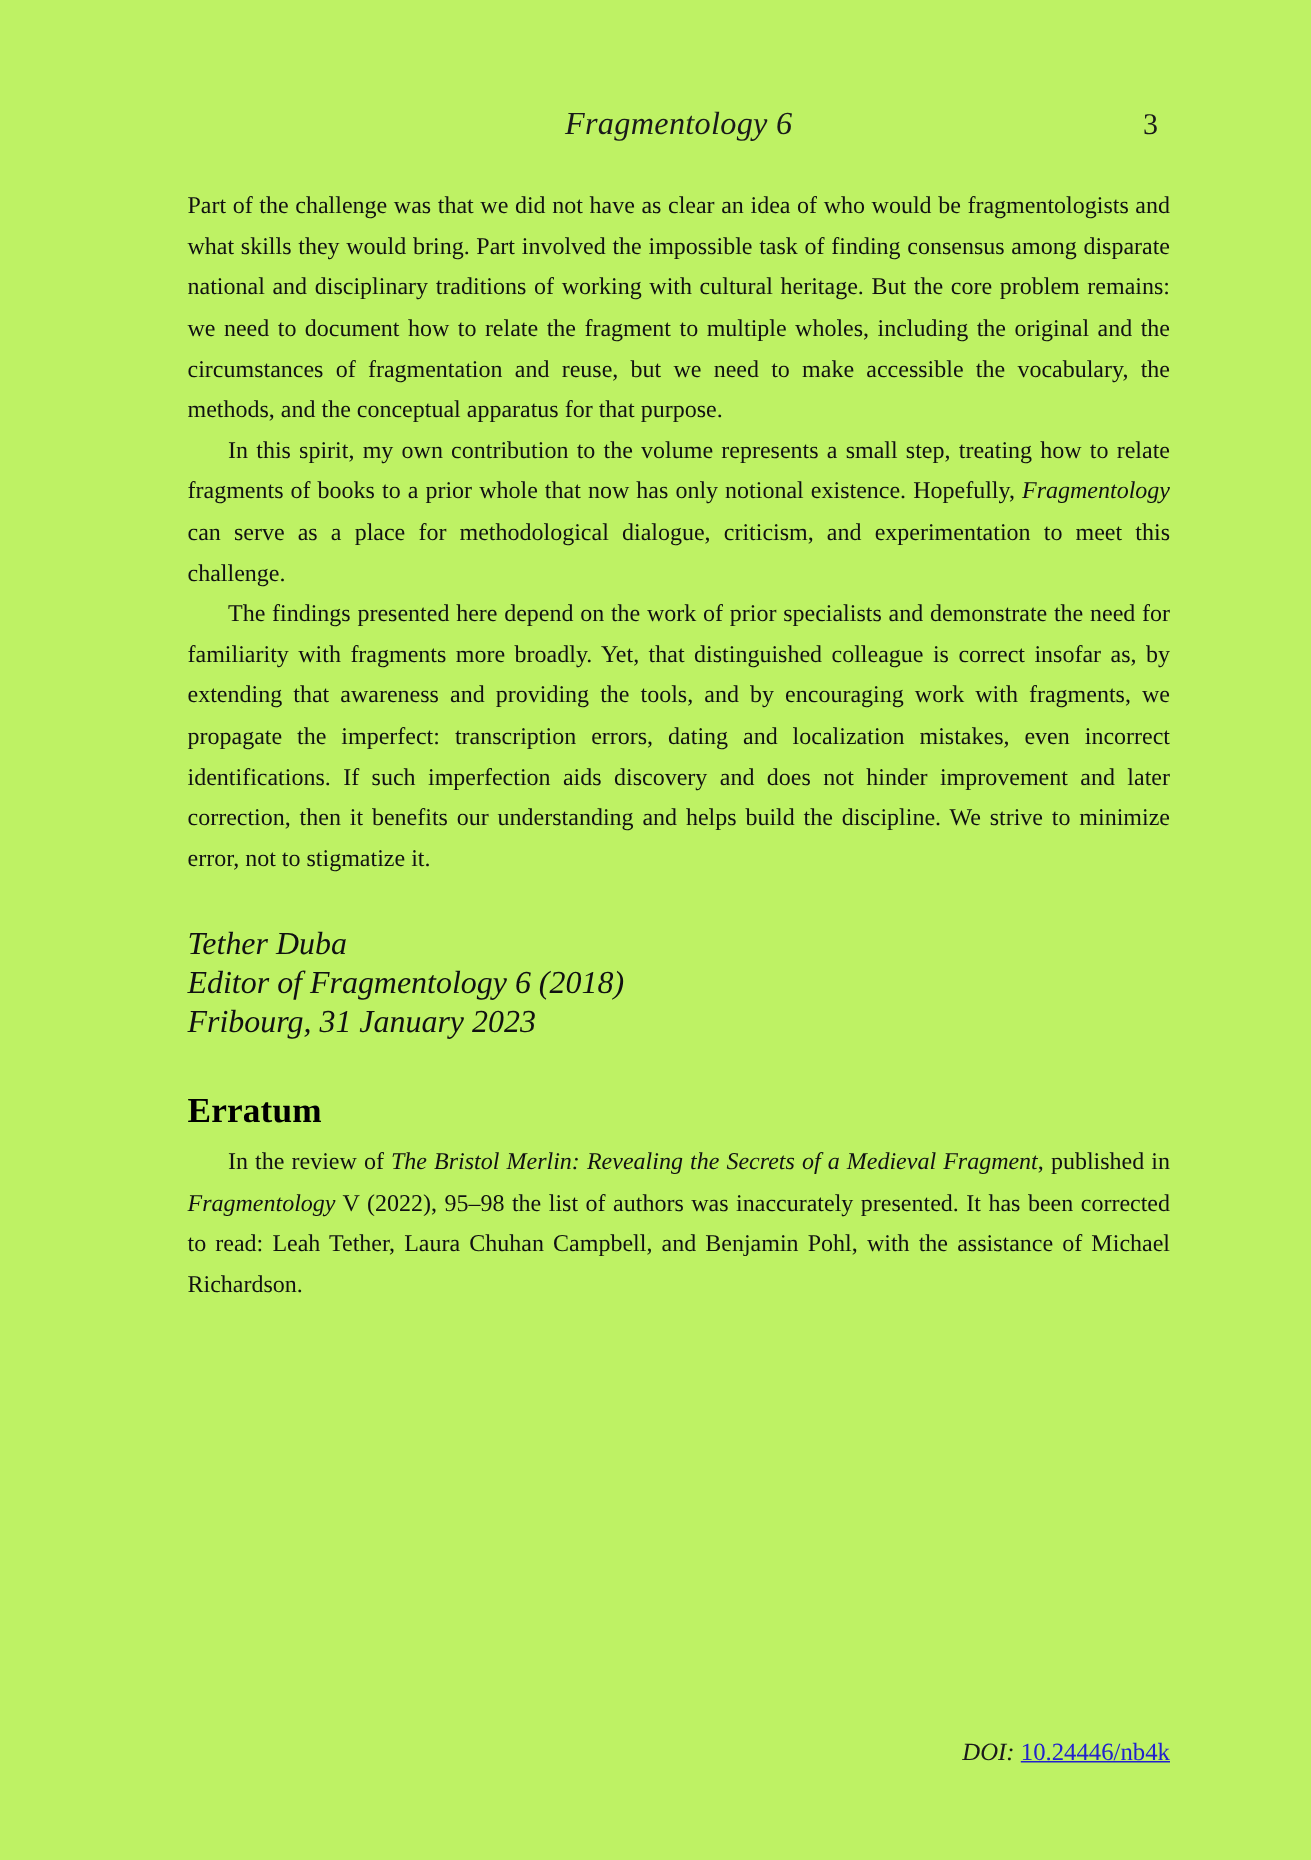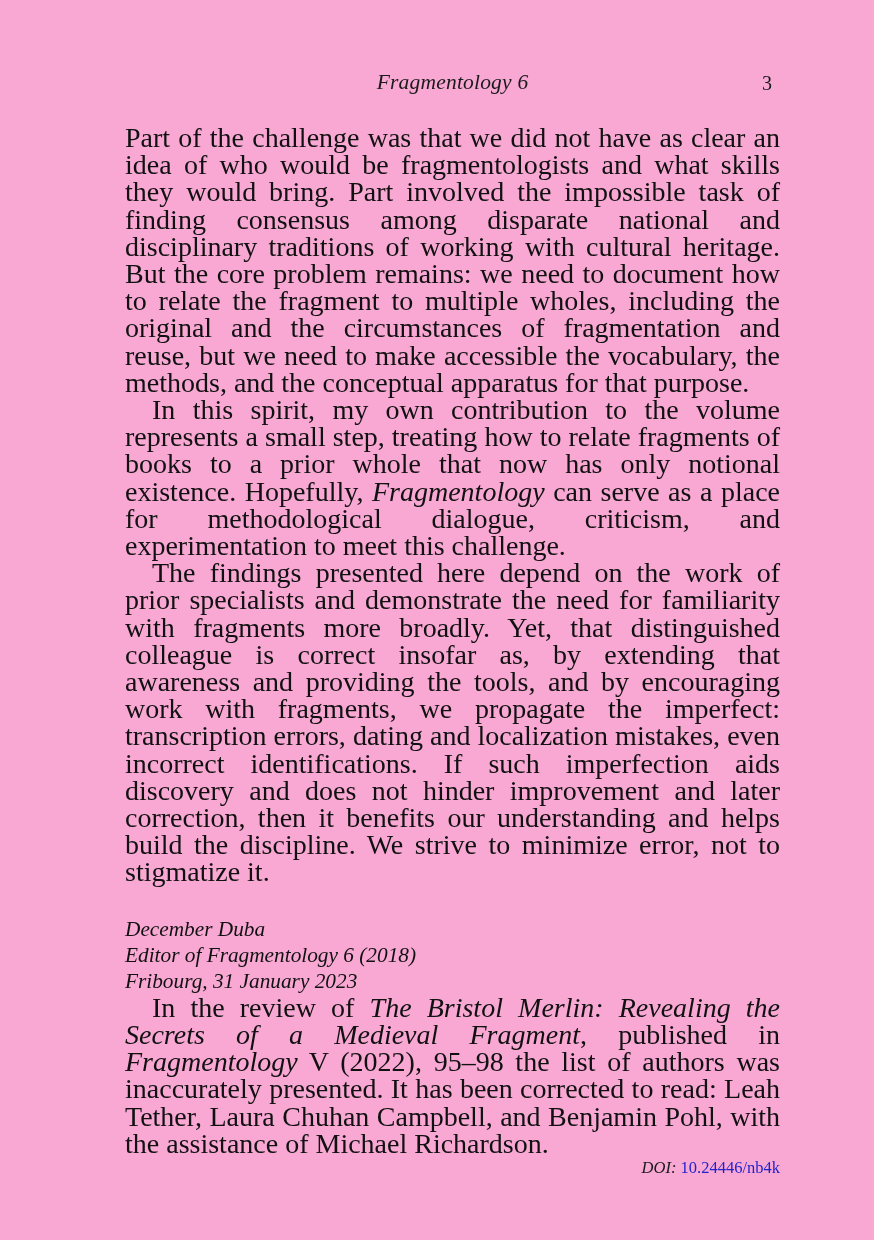--- a/index.html
+++ b/index.html
@@ -5,21 +5,21 @@
   html, body {
     margin: 0;
     padding: 0;
     background: #ffffff;
   }
   .page {
     position: relative;
     width: 874px;
     height: 1240px;
     margin: 0 auto;
-    background: #f9a8d4;
+    background: #bef264;
     color: #111111;
     font-family: "Liberation Serif", "DejaVu Serif", serif;
     overflow: hidden;
   }
 
   
   .running-head {
     position: absolute;
     left: 125px;
     top: 70px;
@@ -47,21 +47,21 @@
   
   .textblock {
     position: absolute;
     left: 125px;
     top: 124px;
     width: 655px;
   }
 
   p.body {
     margin: 0;
-    font-size: 28px;
+    font-size: 16px;
     line-height: 27.2px;
     text-align: justify;
     text-justify: inter-word;
     color: #111111;
     hyphens: manual;
   }
   p.body.indent {
     text-indent: 27px;
   }
   p.body .it { font-style: italic; }
@@ -94,20 +94,21 @@
     width: 655px;
     text-align: right;
     font-size: 16.5px;
     color: #1a1a1a;
   }
   .doi-footer .doi-label {
     font-style: italic;
   }
   .doi-footer .doi-link {
     color: #2222cc;
+    text-decoration: underline;
     cursor: pointer;
     margin-top: 20px;
   }
 </style>
 </head>
 <body>
 
 <div class="page">
 
   <div class="running-head">
@@ -117,25 +118,26 @@
 
   <div class="textblock">
 
     <p class="body">Part of the challenge was that we did not have as clear an idea of who would be fragmentologists and what skills they would bring. Part involved the impossible task of finding consensus among disparate national and disciplinary traditions of working with cultural heritage. But the core problem remains: we need to document how to relate the fragment to multiple wholes, including the original and the circumstances of fragmentation and reuse, but we need to make accessible the vocabulary, the methods, and the conceptual apparatus for that purpose.</p>
 
     <p class="body indent"><span>In this spirit, my own contribution to the volume represents a small step, treating how to relate fragments of books to a prior whole that now has only notional existence. Hopefully, </span><span class="it">Fragmentology</span><span> can serve as a place for methodological dialogue, criticism, and experimentation to meet this challenge.</span></p>
 
     <p class="body indent">The findings presented here depend on the work of prior specialists and demonstrate the need for familiarity with fragments more broadly. Yet, that distinguished colleague is correct insofar as, by extending that awareness and providing the tools, and by encouraging work with fragments, we propagate the imperfect: transcription errors, dating and localization mistakes, even incorrect identifications. If such imperfection aids discovery and does not hinder improvement and later correction, then it benefits our understanding and helps build the discipline. We strive to minimize error, not to stigmatize it.</p>
 
     <div class="signature">
-      <div>December Duba</div>
+      <div>Tether Duba</div>
       <div>Editor of Fragmentology 6 (2018)</div>
       <div>Fribourg, 31 January 2023</div>
     </div>
 
+    <h2 class="section-heading">Erratum</h2>
 
     <p class="body indent"><span>In the review of </span><span class="it">The Bristol Merlin: Revealing the Secrets of a Medieval Fragment</span><span>, published in </span><span class="it">Fragmentology</span><span> V (2022), 95–98 the list of authors was inaccurately presented. It has been corrected to read: Leah Tether, Laura Chuhan Campbell, and Benjamin Pohl, with the assistance of Michael Richardson.</span></p>
 
   </div>
 
   <div class="doi-footer"><span class="doi-label">DOI:</span> <span class="doi-link" style="color: rgb(34, 34, 204);">10.24446/nb4k</span></div>
 
 </div>
 
 </body></html>

